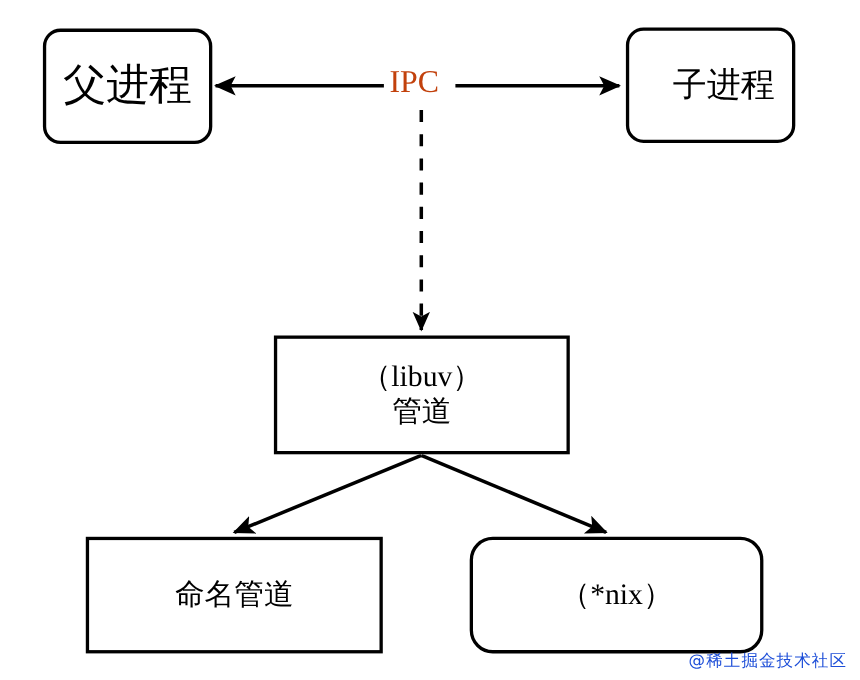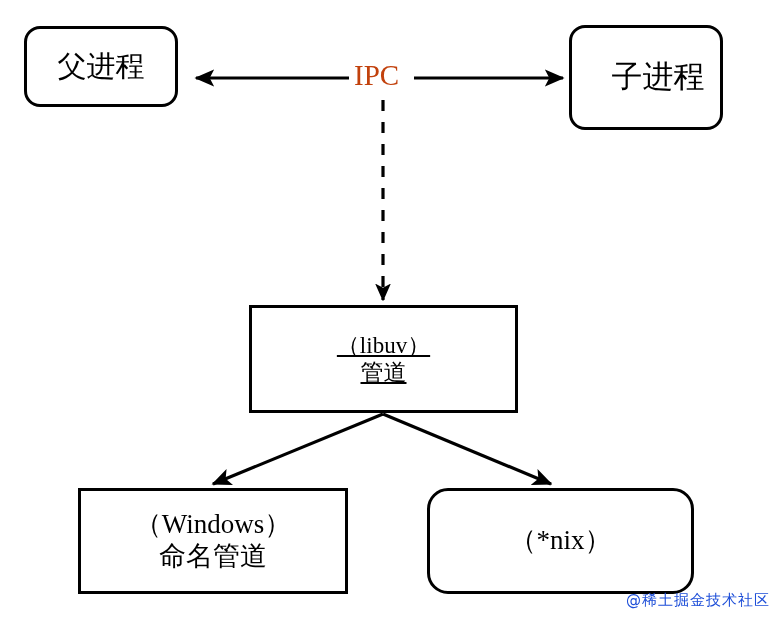--- a/index.html
+++ b/index.html
@@ -39,42 +39,41 @@
     white-space: nowrap;
   }
   .node.rounded {
     border-radius: 16px;
   }
   .node-line {
     display: block;
   }
   
   #node-parent {
-    left: 24px;
+    left: 39px;
     top: 26px;
     width: 154px;
-    height: 81px;
-    font-size: 29px;
+    height: 105px;
+    font-size: 39px;
   }
   #node-child {
     left: 569px;
     top: 25px;
     width: 154px;
     height: 105px;
     font-size: 31px;
     padding-left: 24px;
   }
   
   #node-libuv {
     left: 249px;
     top: 305px;
     width: 269px;
     height: 108px;
-    font-size: 23px;
-    text-decoration: underline;
+    font-size: 27px;
   }
   
   #node-windows {
     left: 78px;
     top: 488px;
     width: 270px;
     height: 106px;
     font-size: 27px;
   }
   #node-nix {
@@ -144,21 +143,20 @@
   </div>
 
   <div class="edge-label" id="label-ipc">IPC</div>
 
   <div class="node" id="node-libuv">
     <span class="node-line">（libuv）</span>
     <span class="node-line">管道</span>
   </div>
 
   <div class="node" id="node-windows">
-    <span class="node-line">（Windows）</span>
     <span class="node-line">命名管道</span>
   </div>
 
   <div class="node" id="node-nix">
     <span class="node-line">（*nix）</span>
   </div>
 
   <div id="watermark">@稀土掘金技术社区</div>
 
 </div>

